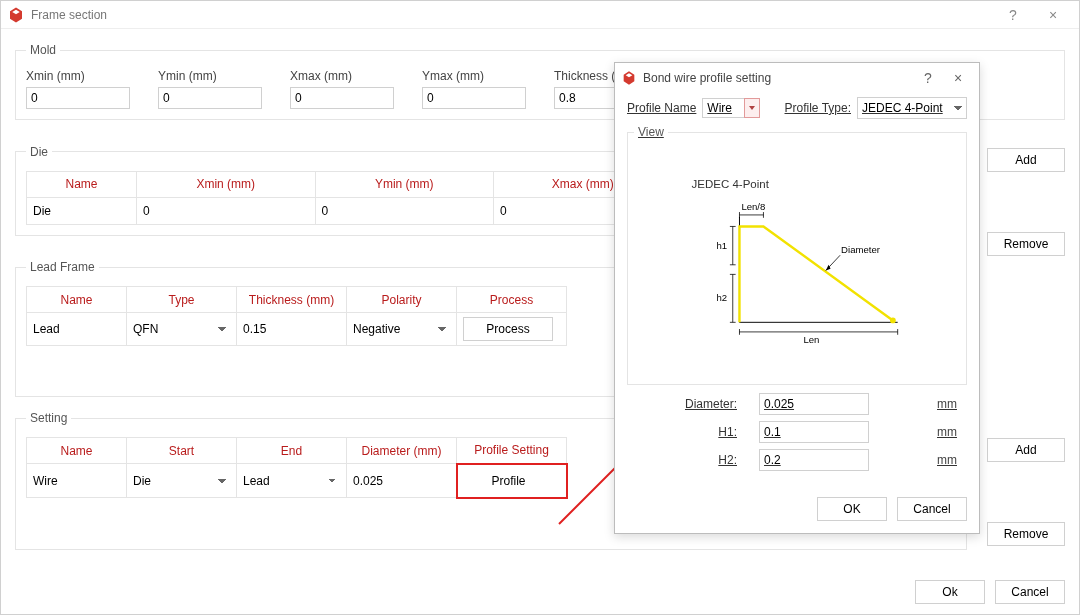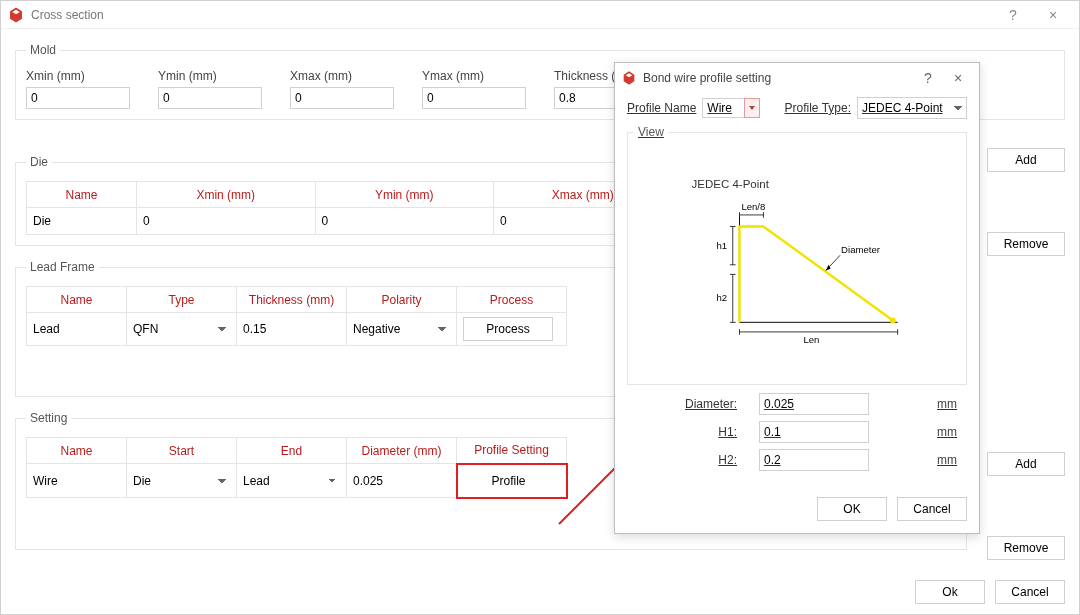--- a/index.html
+++ b/index.html
@@ -34,21 +34,21 @@
   
   table.grid { border-collapse:collapse; width:100%; table-layout:fixed; }
   table.grid th, table.grid td { border:1px solid var(--border-light); padding:4px 6px; height:26px; text-align:left; vertical-align:middle; font-weight:normal; }
   table.grid th { text-align:center; color:#b91c1c; }
   table.grid td input.text, table.grid td select.sel { width:100%; border:none; height:18px; padding:0; }
   td.center { text-align:center; }
   .btn { display:inline-block; min-width:78px; height:24px; line-height:22px; border:1px solid var(--border); background:#fff; text-align:center; cursor:pointer; font:inherit; padding:0 10px; }
 
   .side-col { display:flex; flex-direction:column; gap:60px; }
 
-  .section-row { display:flex; gap:20px; align-items:flex-end; }
+  .section-row { display:flex; gap:20px; align-items:center; }
   .section-row fieldset.group { flex:1; }
   .section-row .side { padding-top:18px; }
 
   .wirebond-side { display:flex; flex-direction:column; gap:60px; padding-top:18px; }
 
   .footer { display:flex; justify-content:flex-end; gap:10px; padding:6px 14px 10px 0; }
   .footer .btn { min-width:70px; }
 
   .profile-cell { text-align:center; }
   .profile-highlight { border:2px solid var(--red) !important; }
@@ -86,21 +86,21 @@
   .app-icon path { fill:#d43a2f; }
 </style>
 </head>
 <body>
 
 <div class="window">
   <div class="titlebar">
     <svg class="icon app-icon" viewBox="0 0 24 24">
         <path d="M12 2 L20 7 L20 17 L12 22 L4 17 L4 7 Z M12 5 L7 8 L12 11 L17 8 Z"></path>
       </svg>
-    <span>Cross section</span>
+    <span>Frame section</span>
     <span class="spacer"></span>
     <span class="ctl">?</span>
     <span class="ctl">×</span>
   </div>
 
   <div class="body">
 
     <fieldset class="group">
       <legend>Mold</legend>
       <div class="mold-row">

